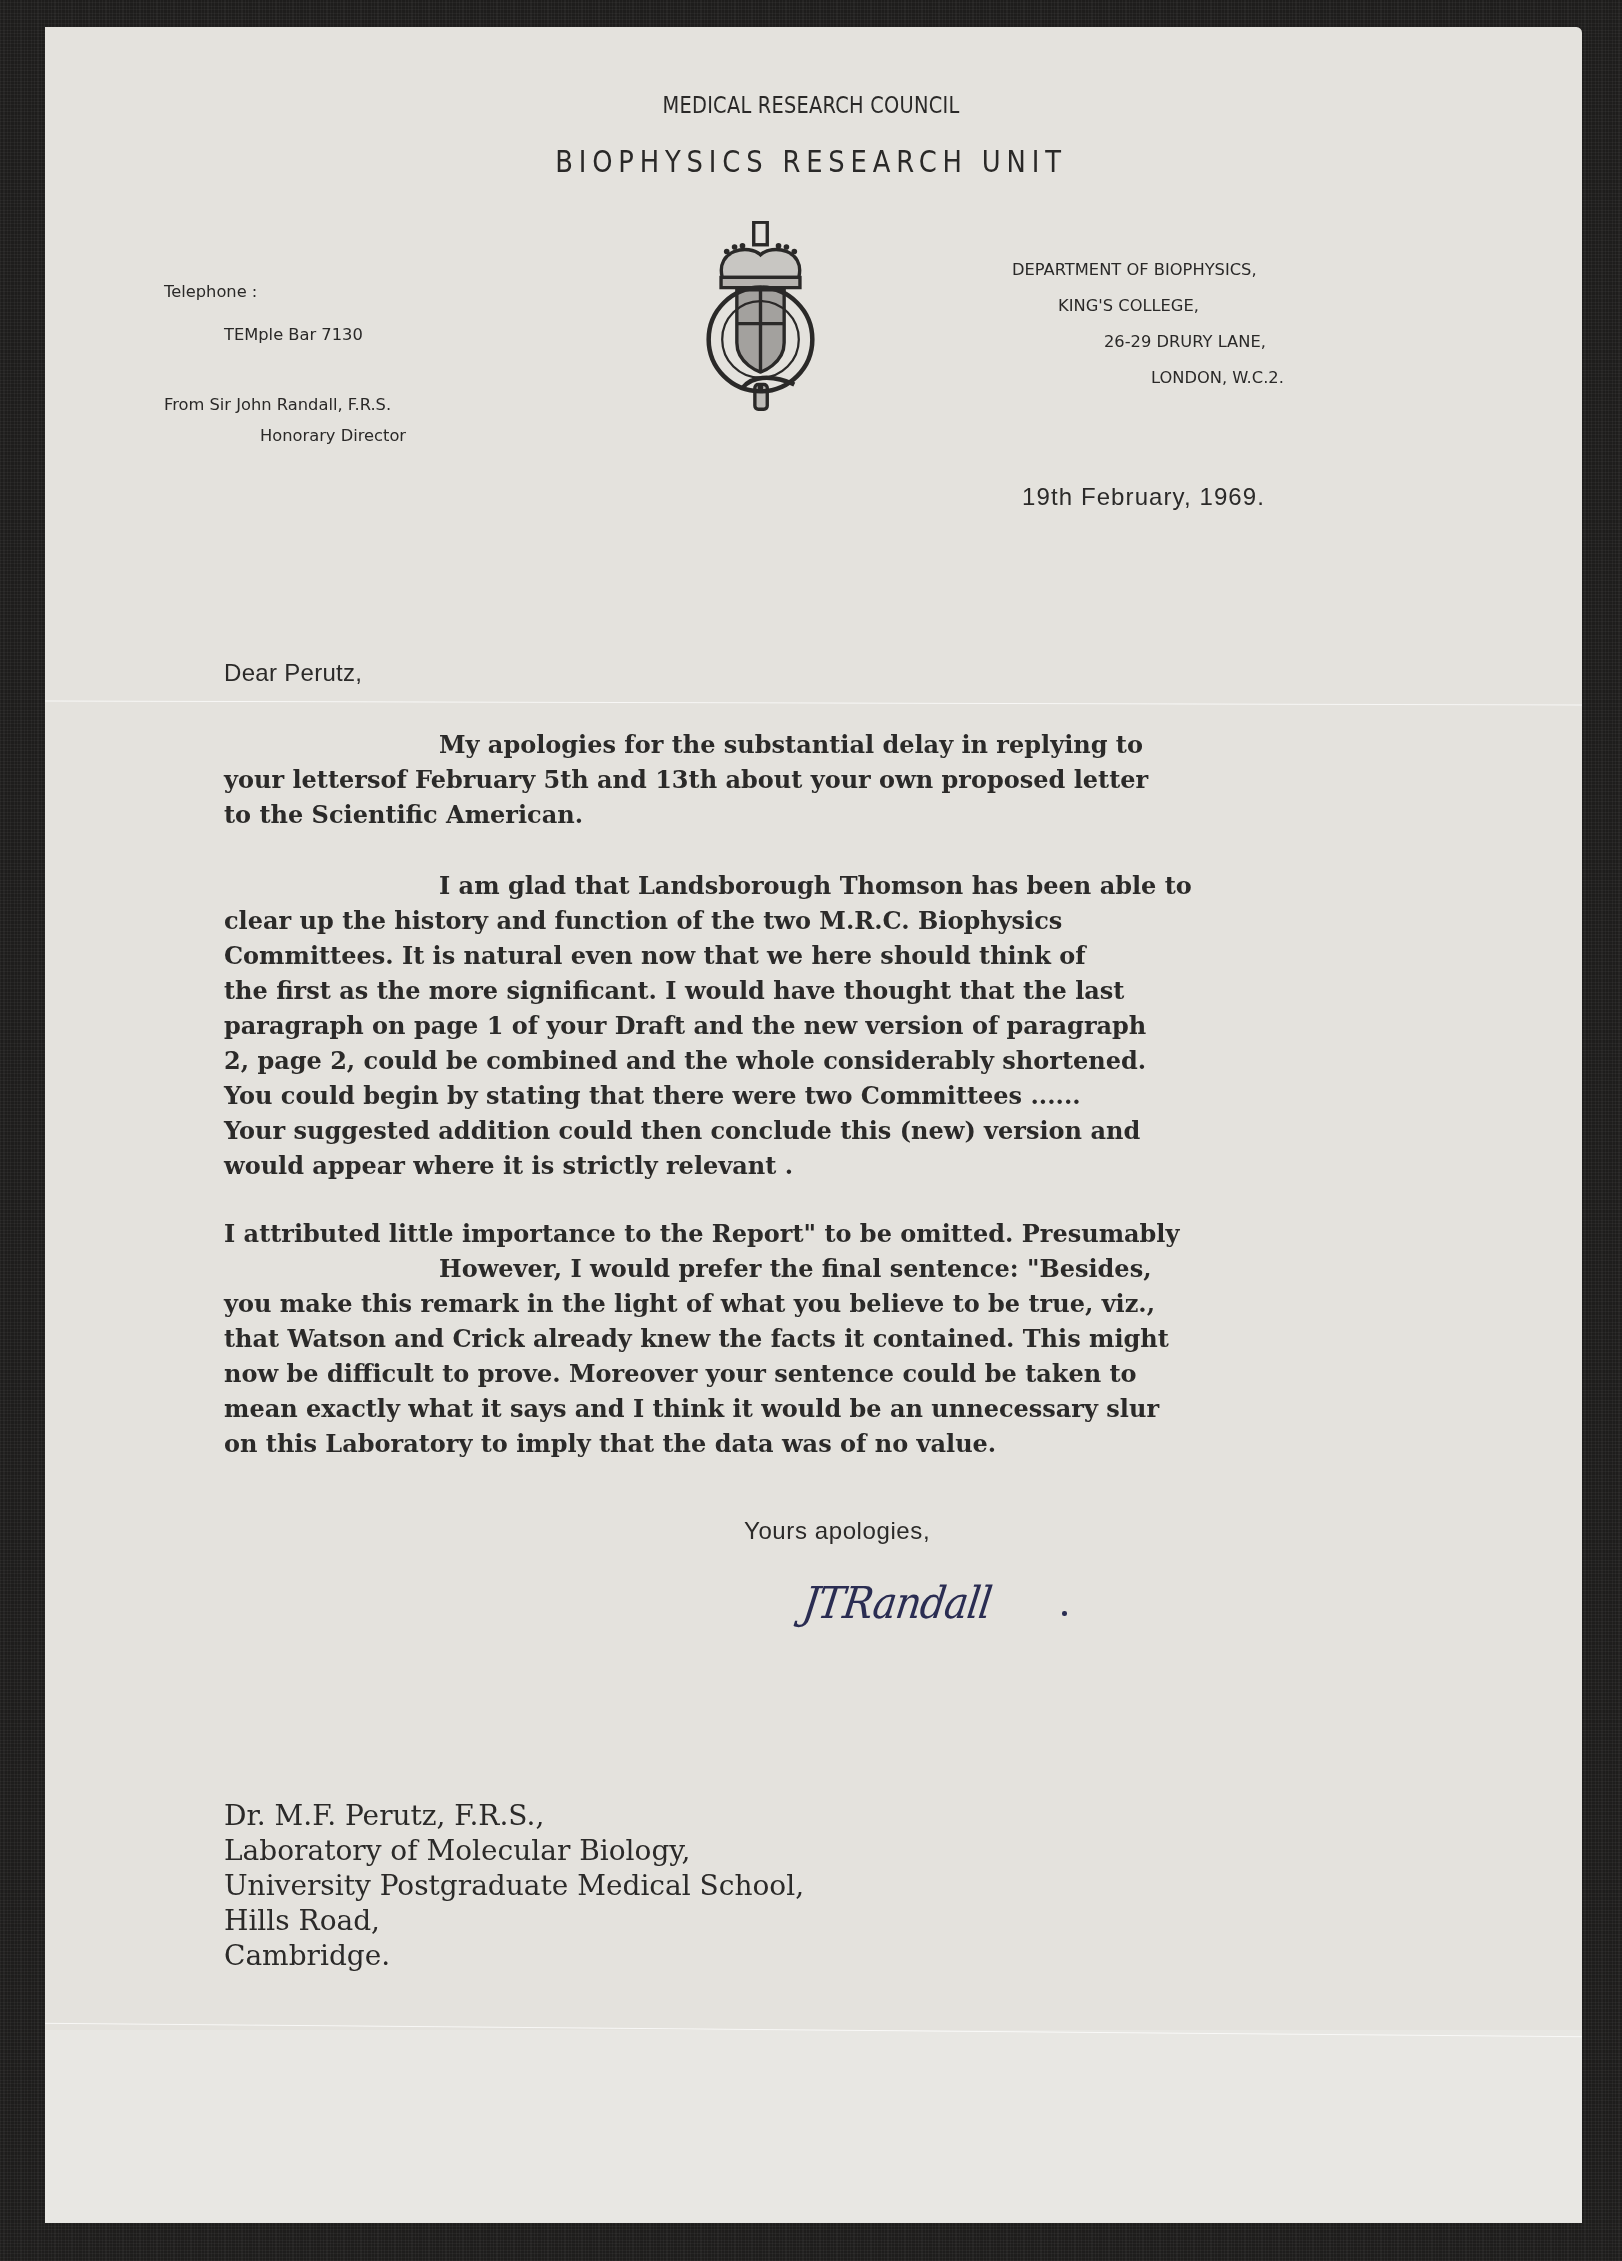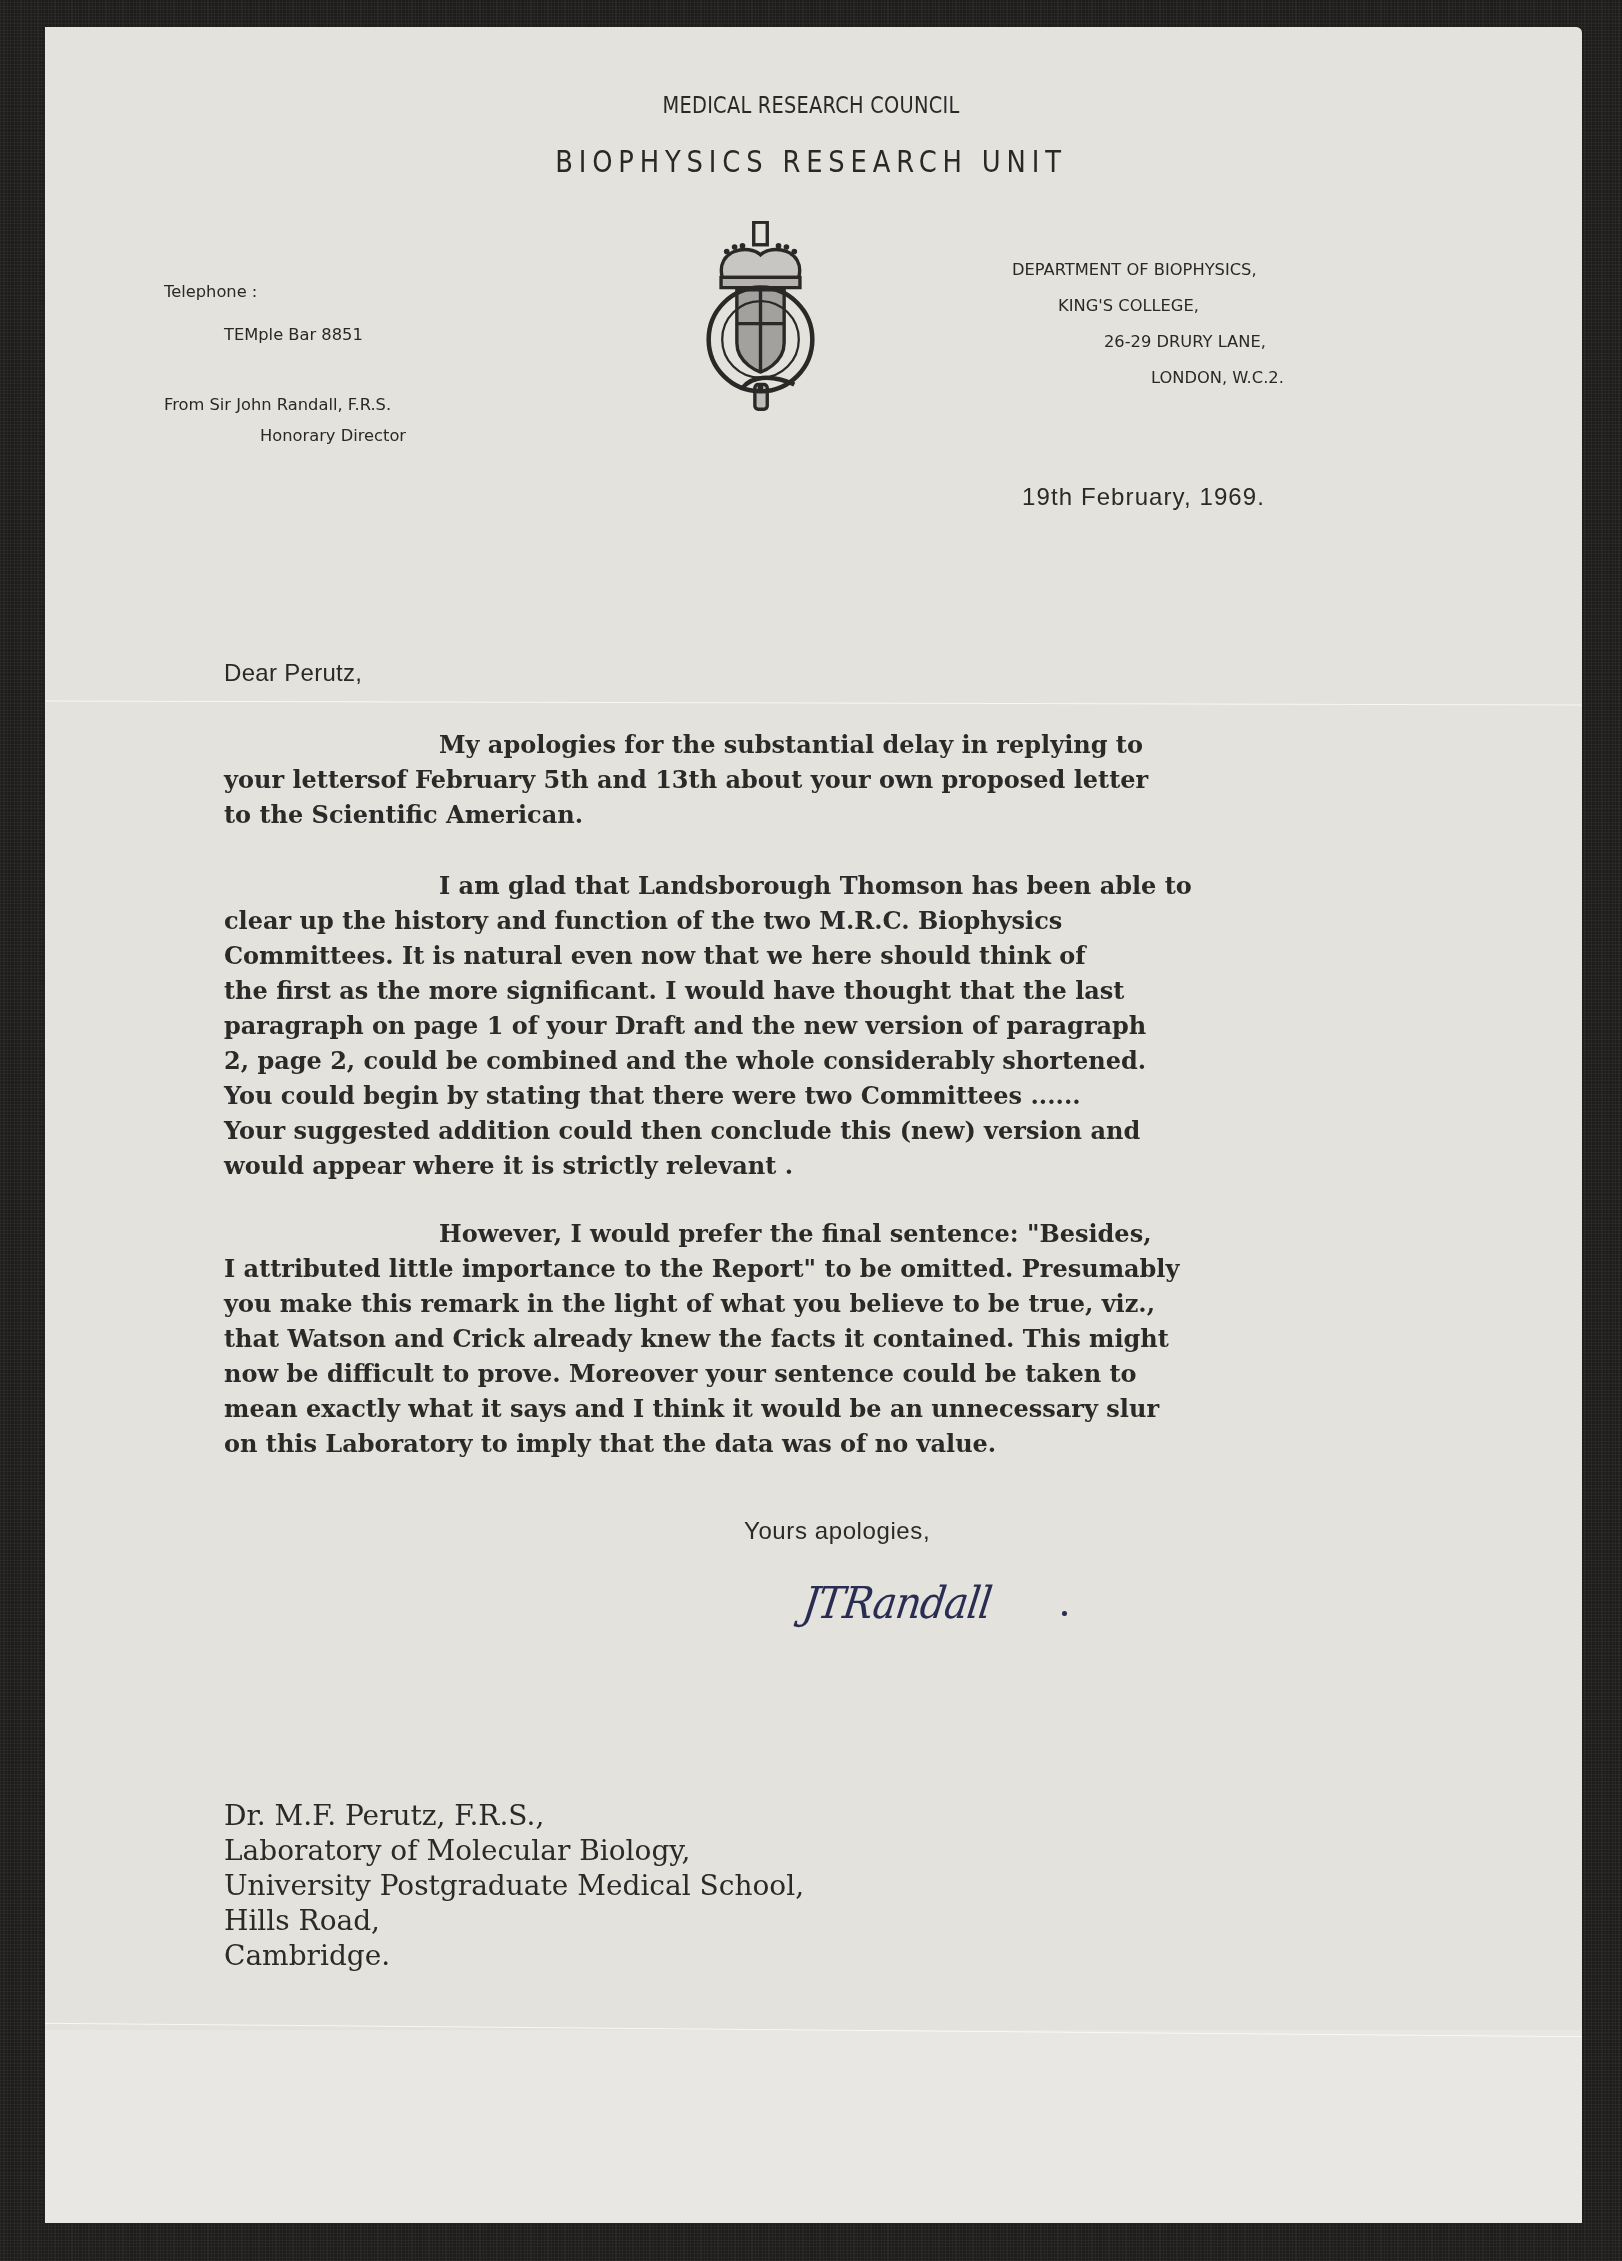--- a/index.html
+++ b/index.html
@@ -57,21 +57,21 @@
   <div class="lower-panel"></div>
   <div class="fold one"></div>
   <div class="fold two"></div>
 </div>
 
 <div class="lh mrc">MEDICAL RESEARCH COUNCIL</div>
 <div class="lh bru">BIOPHYSICS RESEARCH UNIT</div>
 
 <div class="left-block">
   <span class="row" style="top:0; left:0;">Telephone :</span>
-  <span class="row" style="top:43px; left:60px;">TEMple Bar 8851</span>
+  <span class="row" style="top:43px; left:60px;">TEMple Bar 7130</span>
   <span class="row" style="top:113px; left:0;">From Sir John Randall, F.R.S.</span>
   <span class="row" style="top:144px; left:96px;">Honorary Director</span>
 </div>
 
 <svg class="crest" viewBox="0 0 300 360" xmlns="http://www.w3.org/2000/svg">
   <g fill="none" stroke="#2a2928" stroke-width="6">
     <rect x="138" y="2" width="24" height="40"></rect>
     <path d="M82 100 C70 50, 130 40, 150 60 C170 40, 230 50, 218 100 Z" fill="#2a2928" fill-opacity="0.15"></path>
     <path d="M80 100 L220 100 L220 118 L80 118 Z" fill="#2a2928" fill-opacity="0.25"></path>
     <circle cx="150" cy="210" r="92" stroke-width="8"></circle>
@@ -115,22 +115,22 @@
   <span class="line">Committees.   It is natural even now that we here should think of</span>
   <span class="line">the first as the more significant.   I would have thought that the last</span>
   <span class="line">paragraph on page 1 of your Draft and the new version of paragraph</span>
   <span class="line">2, page 2, could be combined and the whole considerably shortened.</span>
   <span class="line">You could begin by stating that there were two Committees ......</span>
   <span class="line">Your suggested addition could then conclude this (new) version and</span>
   <span class="line">would appear where it is strictly relevant .</span>
 </div>
 
 <div class="para p3">
+  <span class="line">I attributed little importance to the Report" to be omitted.   Presumably</span>
   <span class="line indent">However, I would prefer the final sentence:  "Besides,</span>
-  <span class="line">I attributed little importance to the Report" to be omitted.   Presumably</span>
   <span class="line">you make this remark in the light of what you believe to be true, viz.,</span>
   <span class="line">that Watson and Crick already knew the facts it contained.   This might</span>
   <span class="line">now be difficult to prove.   Moreover your sentence could be taken to</span>
   <span class="line">mean exactly what it says and I think it would be an unnecessary slur</span>
   <span class="line">on this Laboratory to imply that the data was of no value.</span>
 </div>
 
 <div class="typed closing">Yours apologies,</div>
 <div class="signature">JTRandall</div>
 <div class="sig-dot"></div>

